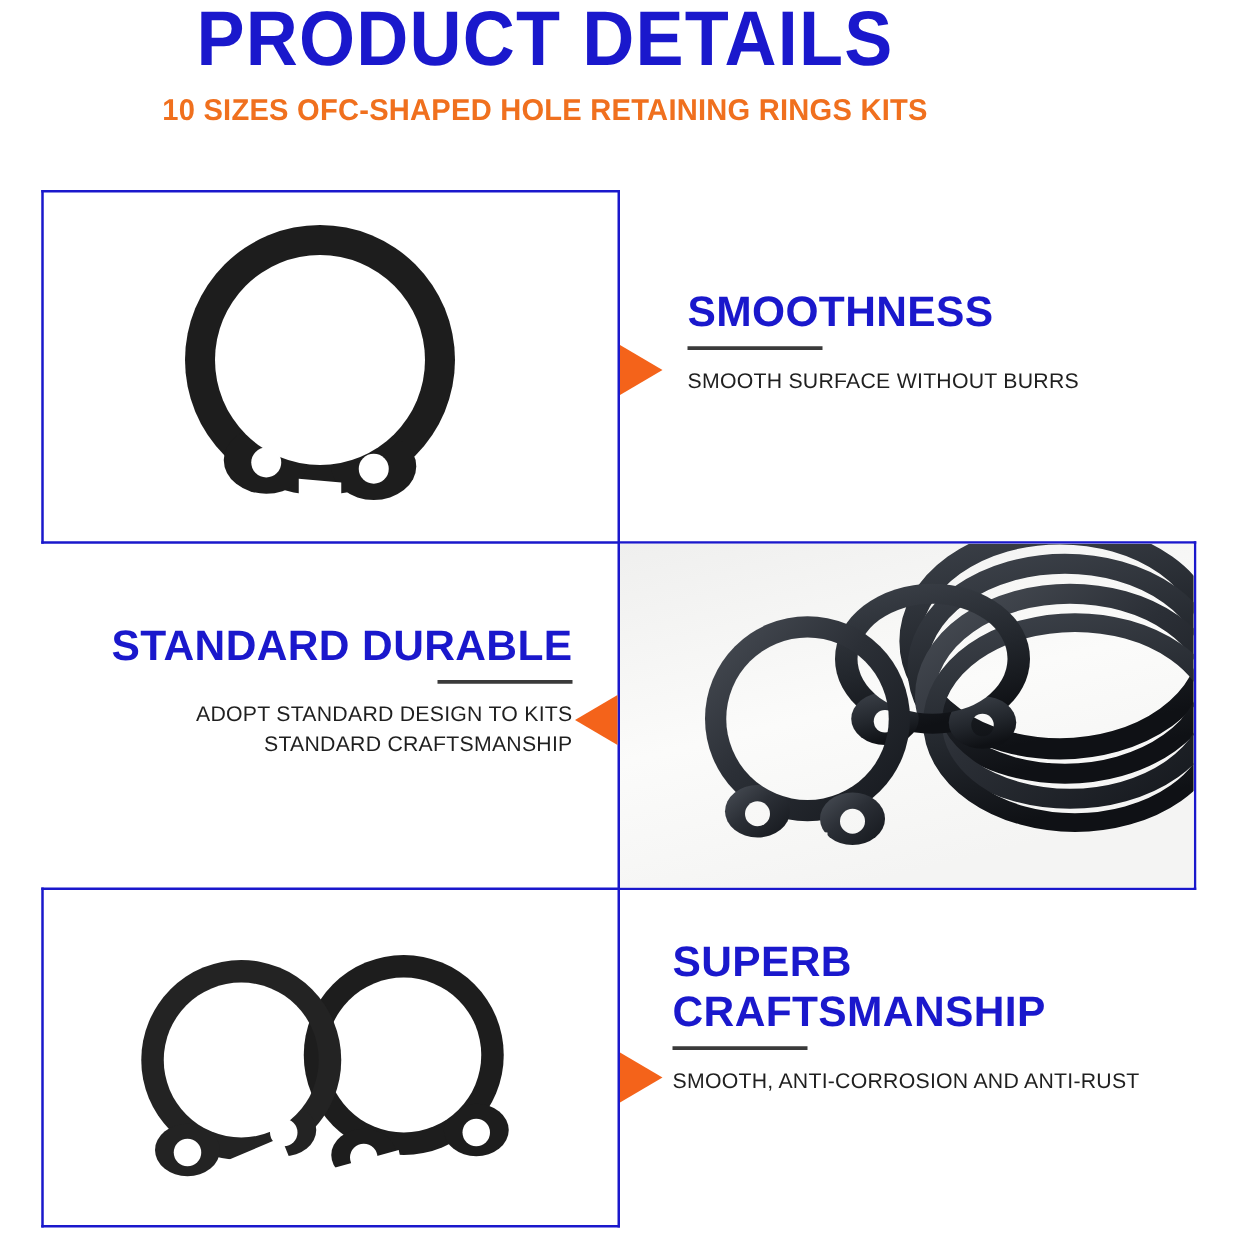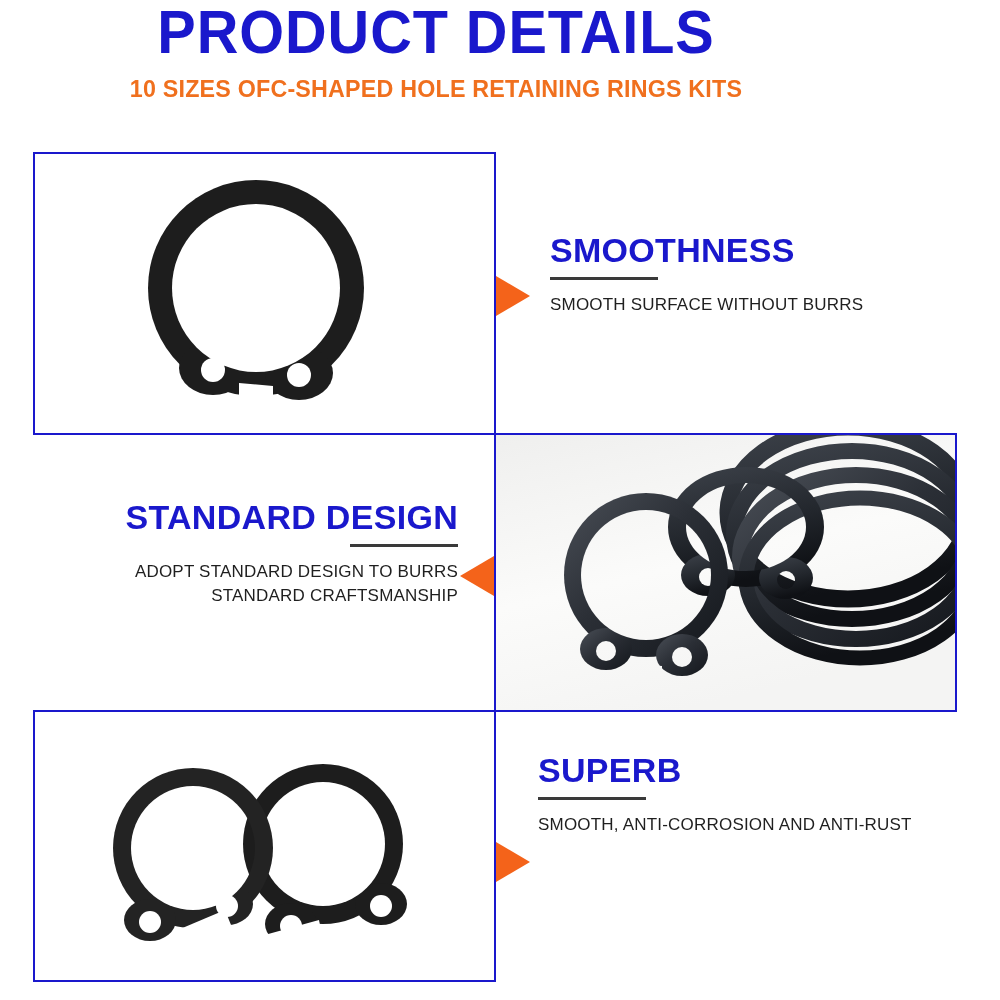--- a/index.html
+++ b/index.html
@@ -137,23 +137,23 @@
   </div>
 
   <div class="feature-text" style="left:505px; top:78px; width:400px;margin-left:12px;">
     <div class="feature-title">SMOOTHNESS</div>
     <div class="feature-rule"></div>
     <div class="feature-desc">SMOOTH SURFACE WITHOUT BURRS</div>
   </div>
   <div class="arrow right" style="left:463px; top:124px;"></div>
 
   <div class="feature-text align-right" style="left:0px; top:345px; width:425px;">
-    <div class="feature-title">STANDARD DESIGN</div>
+    <div class="feature-title">STANDARD DURABLE</div>
     <div class="feature-rule"></div>
-    <div class="feature-desc">ADOPT STANDARD DESIGN TO BURRS</div>
+    <div class="feature-desc">ADOPT STANDARD DESIGN TO KITS</div>
     <div class="feature-desc">STANDARD CRAFTSMANSHIP</div>
   </div>
   <div class="arrow left" style="left:427px; top:404px;"></div>
 
   <div id="photo-stacked" style="left:463px; top:283px; width:459px; height:275px;">
     <svg width="459" height="275" viewBox="0 0 459 275">
       <defs>
         <linearGradient id="bgph" x1="0" y1="0" x2="0.4" y2="1">
           <stop offset="0%" stop-color="#efefee"></stop>
           <stop offset="55%" stop-color="#fbfbfa"></stop>
@@ -235,18 +235,19 @@
       <g mask="url(#m-left-ring)" fill="#232323">
         <circle cx="118" cy="128" r="80"></circle>
         <ellipse cx="75" cy="200" rx="26" ry="21"></ellipse>
         <ellipse cx="152" cy="184" rx="26" ry="21"></ellipse>
       </g>
     </svg>
   </div>
 
   <div class="feature-text" style="left:505px; top:598px; width:400px;">
     <div class="feature-title">SUPERB</div>
+    <div class="feature-title">CRAFTSMANSHIP</div>
     <div class="feature-rule"></div>
     <div class="feature-desc">SMOOTH, ANTI-CORROSION AND ANTI-RUST</div>
   </div>
   <div class="arrow right" style="left:463px; top:690px;"></div>
 
 </div>
 
 </body></html>

